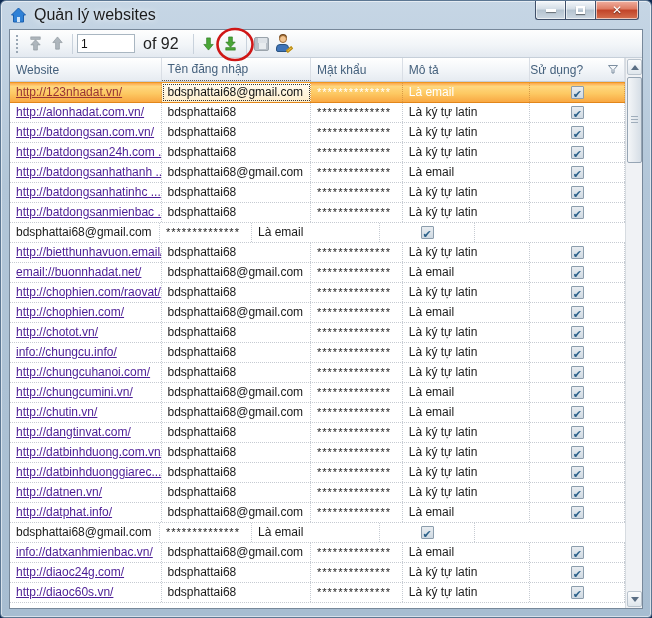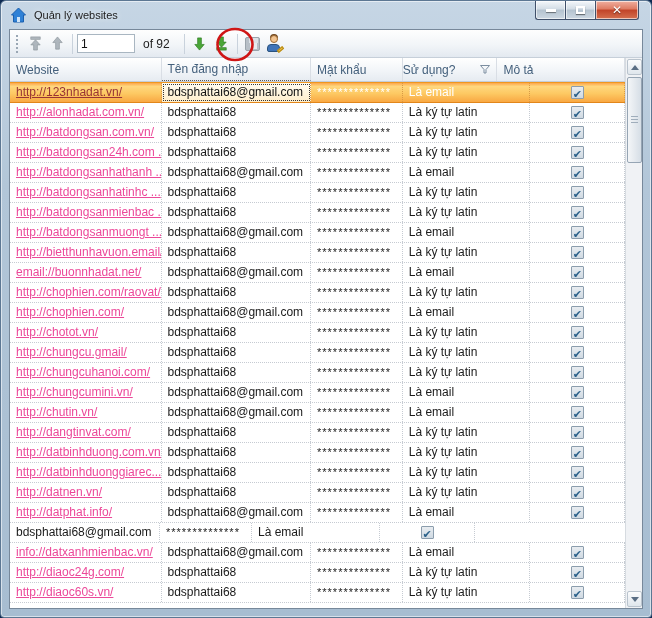--- a/index.html
+++ b/index.html
@@ -8,21 +8,21 @@
   
   .window {
     position:relative; width:652px; height:618px;
     background:linear-gradient(180deg,#c6d6e5 0%,#b2c6d8 30%,#a7bdd1 100%);
     border:1px solid #5c7793;
     border-radius:6px 6px 4px 4px;
     box-shadow:inset 0 0 0 1px rgba(255,255,255,.55);
   }
   .titlebar { position:relative; height:28px; display:flex; align-items:center; padding-left:9px; }
   .titlebar .app-icon { width:17px; height:16px; margin-right:7px; flex:0 0 auto; }
-  .title-text { font-size:11px; color:#1c1c1c; text-shadow:0 0 6px rgba(255,255,255,.9); }
+  .title-text { font-size:16px; color:#1c1c1c; text-shadow:0 0 6px rgba(255,255,255,.9); }
 
   .win-buttons { position:absolute; top:0; right:12px; display:flex; }
   .win-btn {
     height:19px; border:1px solid #40506a; border-top:none; display:flex; align-items:center; justify-content:center;
     background:linear-gradient(180deg,#f4f7fa 0%,#d3dde6 45%,#b4c2cf 50%,#cdd8e2 100%);
     box-shadow:inset 0 0 0 1px rgba(255,255,255,.6);
     cursor:default;
   }
   .win-btn.min { width:30px; border-radius:0 0 0 3px; border-right:none; }
   .win-btn.max { width:30px; border-right:none; }
@@ -46,21 +46,21 @@
     background:linear-gradient(180deg,#fefefe 0%,#f2f5f8 55%,#e3e9f0 100%);
     border-bottom:1px solid #c6cfd9; overflow:visible;
   }
   .grip { width:3px; height:18px; border-left:2px dotted #9aa7b4; margin:0 5px 0 2px; }
   .tb-btn { width:22px; height:22px; display:flex; align-items:center; justify-content:center; border:1px solid transparent; border-radius:2px; }
   .tb-sep { width:1px; height:20px; background:#c9d2dc; margin:0 4px; }
   .record-input {
     width:58px; height:19px; border:1px solid #a9b6c1; font-size:12px; padding:0 3px;
     font-family:"Liberation Sans","DejaVu Sans",sans-serif; color:#111;
   }
-  .record-label { font-size:12px; color:#222; margin:0 10px 0 8px; }
+  .record-label { font-size:16px; color:#222; margin:0 10px 0 8px; }
   .annotation-ellipse { position:absolute; left:204px; top:-4px; width:42px; height:37px; pointer-events:none; z-index:5; }
 
   
   .floppy { width:15px; height:14px; background:#b7bfc7; border:1px solid #9aa3ab; border-radius:2px; position:relative; }
   .floppy::before { content:""; position:absolute; left:3px; top:0; width:9px; height:5px; background:#dde2e7; }
   .floppy::after  { content:""; position:absolute; left:4px; bottom:1px; width:7px; height:6px; background:#e8ecef; }
 
   
   .person { position:relative; width:17px; height:17px; }
   .person .head { position:absolute; left:4px; top:0; width:8px; height:8px; border-radius:50%; background:#f2c491; border:1px solid #9c6a33; }
@@ -85,21 +85,21 @@
   .c-pass { width:92px;  }
   .c-desc { width:128px; }
   .c-used { width:95px; justify-content:center; padding-left:0 !important; }
 
   .row { display:flex; height:20px; border-bottom:1px dotted #c6cbd2; background:#fff; }
   .row .cell {
     font-size:12px; line-height:19px; padding-left:6px; border-right:1px dotted #c6cbd2;
     overflow:hidden; white-space:nowrap; color:#1a1a1a; height:100%;
   }
   .cell.c-used { display:flex; align-items:center; justify-content:center; padding-left:0; }
-  .cell.c-web a, .cell.c-web { color:#ec4899; }
+  .cell.c-web a, .cell.c-web { color:#4c1d95; }
   .cell.c-web { text-decoration:underline; cursor:pointer; }
   .cell.c-pass { letter-spacing:1px; color:#222; font-size:11px; }
   .cell.c-desc { color:#1a1a1a; }
 
   .row.selected {
     background:linear-gradient(180deg,#fca64b 0%,#ffd77e 18%,#fdc963 55%,#f9a843 100%);
     border-top:1px solid #f0971f; border-bottom:1px solid #e2861a; height:21px;align-items:flex-end;
   }
   .row.selected .cell { border-right:1px dotted #d89a45; }
   .row.selected .c-web { color:#993434; }
@@ -216,29 +216,29 @@
         <div class="ghead">
           <div class="hcell c-web">
               <span>Website</span>
             </div>
           <div class="hcell c-user focused-col">
               <span>Tên đăng nhập</span>
             </div>
           <div class="hcell c-pass">
               <span>Mật khẩu</span>
             </div>
+          <div class="hcell c-desc">
+              <span>Mô tả</span>
+            </div>
           <div class="hcell c-used">
             <span>Sử dụng?</span>
             <svg class="filter-glyph" width="10" height="9" viewBox="0 0 10 9">
               <path d="M0.5 0.5 H9.5 L6 4.5 V8 L4 8 V4.5 Z" fill="none" stroke="#7c8ea0" stroke-width="1"></path>
             </svg>
           </div>
-          <div class="hcell c-desc">
-              <span>Mô tả</span>
-            </div>
         </div>
         <div>
             <div class="row selected">
     <div class="cell c-web">http://123nhadat.vn/</div>
     <div class="cell c-user">bdsphattai68@gmail.com</div>
     <div class="cell c-pass">**************</div>
     <div class="cell c-desc">Là email</div>
     <div class="cell c-used">
       <div class="checkbox"></div>
     </div>
@@ -291,21 +291,20 @@
             <div class="row">
     <div class="cell c-web">http://batdongsanmienbac ...</div>
     <div class="cell c-user">bdsphattai68</div>
     <div class="cell c-pass">**************</div>
     <div class="cell c-desc">Là ký tự latin</div>
     <div class="cell c-used">
       <div class="checkbox"></div>
     </div>
   </div>
             <div class="row">
-    <div class="cell c-web">http://batdongsanmuongt ...</div>
     <div class="cell c-user">bdsphattai68@gmail.com</div>
     <div class="cell c-pass">**************</div>
     <div class="cell c-desc">Là email</div>
     <div class="cell c-used">
       <div class="checkbox"></div>
     </div>
   </div>
             <div class="row">
     <div class="cell c-web">http://bietthunhavuon.email/</div>
     <div class="cell c-user">bdsphattai68</div>
@@ -345,21 +344,21 @@
             <div class="row">
     <div class="cell c-web">http://chotot.vn/</div>
     <div class="cell c-user">bdsphattai68</div>
     <div class="cell c-pass">**************</div>
     <div class="cell c-desc">Là ký tự latin</div>
     <div class="cell c-used">
       <div class="checkbox"></div>
     </div>
   </div>
             <div class="row">
-    <div class="cell c-web">http://chungcu.gmail/</div>
+    <div class="cell c-web">info://chungcu.info/</div>
     <div class="cell c-user">bdsphattai68</div>
     <div class="cell c-pass">**************</div>
     <div class="cell c-desc">Là ký tự latin</div>
     <div class="cell c-used">
       <div class="checkbox"></div>
     </div>
   </div>
             <div class="row">
     <div class="cell c-web">http://chungcuhanoi.com/</div>
     <div class="cell c-user">bdsphattai68</div>

